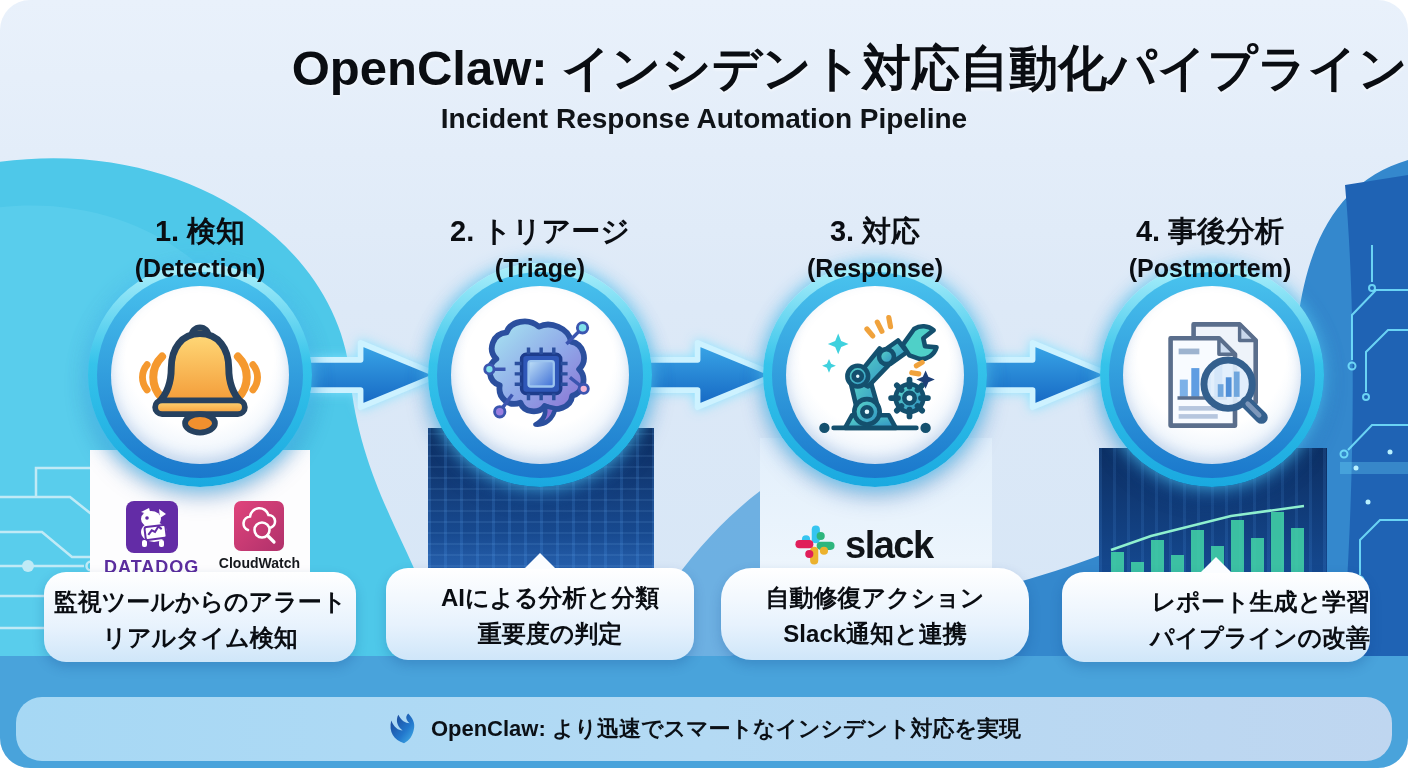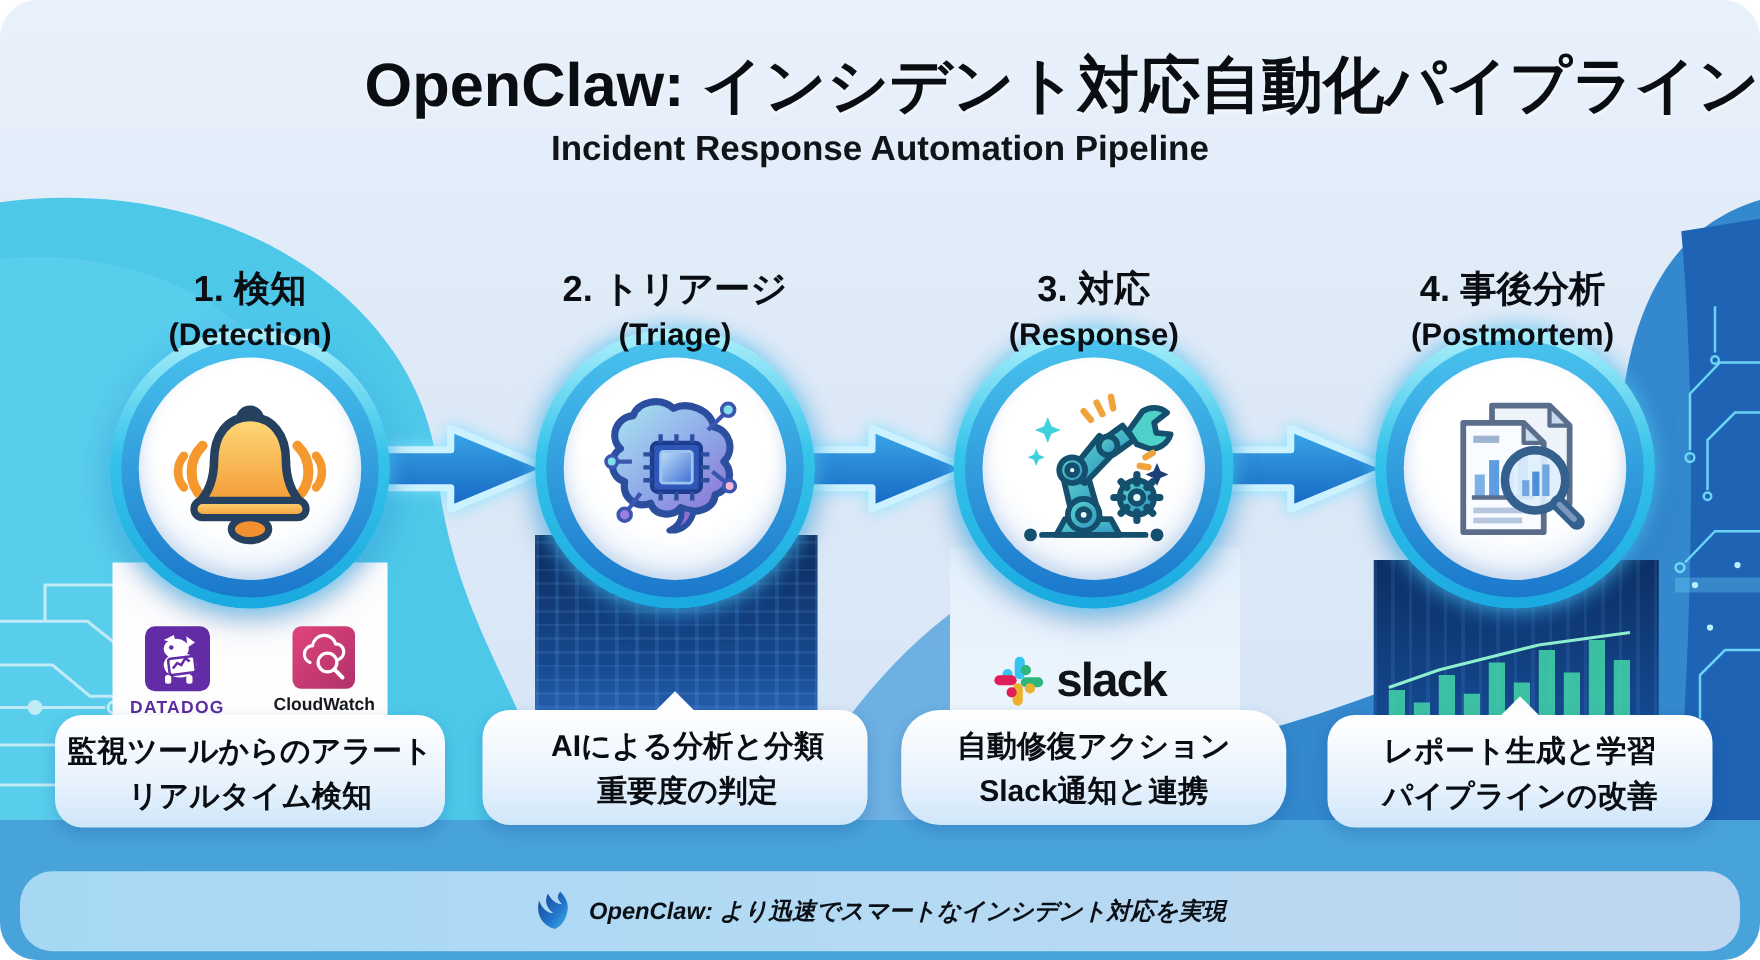--- a/index.html
+++ b/index.html
@@ -59,42 +59,42 @@
   .c1{left:88px;} .c2{left:428px;} .c3{left:763px;} .c4{left:1100px;}
 
   
   .arrow { position:absolute; top:327px; width:142px; height:96px; z-index:4;
     filter:drop-shadow(0 0 6px rgba(130,225,255,.9)); }
   .a1{left:300px;} .a2{left:637px;} .a3{left:972px;}
 
   
   .tools1 { position:absolute; left:104px; top:500px; width:196px; display:flex; justify-content:space-between; z-index:6; }
   .toolbox { display:flex; flex-direction:column; align-items:center; gap:3px; }
-  .dd-label { font-size:14px; font-weight:800; color:#5b2d9e; letter-spacing:1px; }
+  .dd-label { font-size:18px; font-weight:800; color:#5b2d9e; letter-spacing:1px; }
   .cw-label { font-size:14px; font-weight:700; color:#15181d; }
   .slack-wrap { position:absolute; left:793px; top:520px; width:170px; height:50px; display:flex; align-items:center; gap:8px; z-index:6; }
   .slack-word { font-size:38px; font-weight:700; color:#101418; letter-spacing:-1.5px; }
 
   
   .cap { position:absolute; z-index:7; border-radius:22px; text-align:center;
     background:linear-gradient(180deg,#ffffff 0%,#e7f2fd 62%,#cfe6f9 100%);
     box-shadow:0 5px 12px rgba(15,60,130,.22); color:#0a0d12;
     font-size:24px; font-weight:800; line-height:1.5; padding-top:12px; }
   .cap.notch::before { content:""; position:absolute; top:-15px; left:50%; margin-left:-16px;
     border-left:16px solid transparent; border-right:16px solid transparent; border-bottom:16px solid #fbfdff; }
   .cap1{left:44px; top:572px; width:312px; height:90px;}
   .cap2{left:386px; top:568px; width:308px; height:92px;padding-left:20px;}
   .cap3{left:721px; top:568px; width:308px; height:92px;border-radius:31px;}
-  .cap4{left:1062px; top:572px; width:308px; height:90px;}
+  .cap4{left:1062px; top:572px; width:308px; height:90px;text-align:right;}
 
   
   .footer-bar { position:absolute; left:16px; top:697px; width:1376px; height:64px; z-index:8;
     border-radius:26px; background:linear-gradient(90deg,#a6d8f4 0%,#b4daf4 50%,#bfd6f0 100%);
     display:flex; align-items:center; justify-content:center; gap:10px; }
-  .footer-text { font-size:19px; font-weight:800; color:#0b1016;font-style:italic; }
+  .footer-text { font-size:22px; font-weight:800; color:#0b1016; }
 </style>
 </head>
 <body>
 
 <div class="card">
 
   <svg class="bg-svg" viewBox="0 0 1408 768" preserveAspectRatio="none">
     <path d="M-20 165 C 170 130, 335 235, 350 375 C 362 515, 455 595, 428 660 C 405 698, 190 705, -20 705 Z" fill="#4ec8e9"></path>
     <path d="M-20 210 C 120 185, 250 265, 262 385 C 272 500, 200 610, 40 668 L -20 668 Z" fill="#63d2ee" opacity=".55"></path>
     <path d="M1408 160 C1340 180 1308 240 1298 320 C1286 432 1228 502 1118 548 C998 598 848 618 743 652 C688 670 636 686 598 705 L1408 705 Z" fill="#3488cd"></path>

